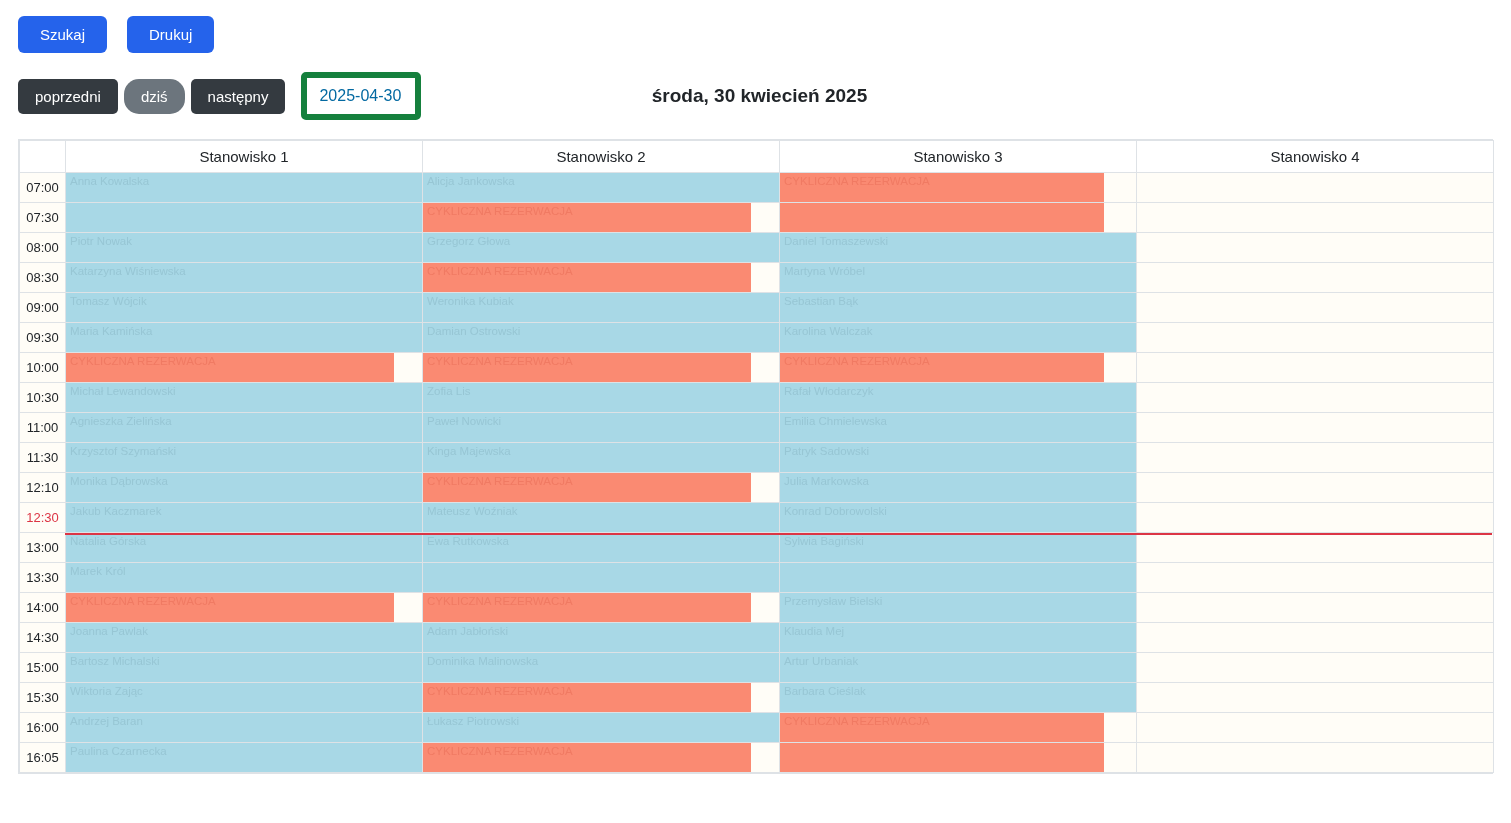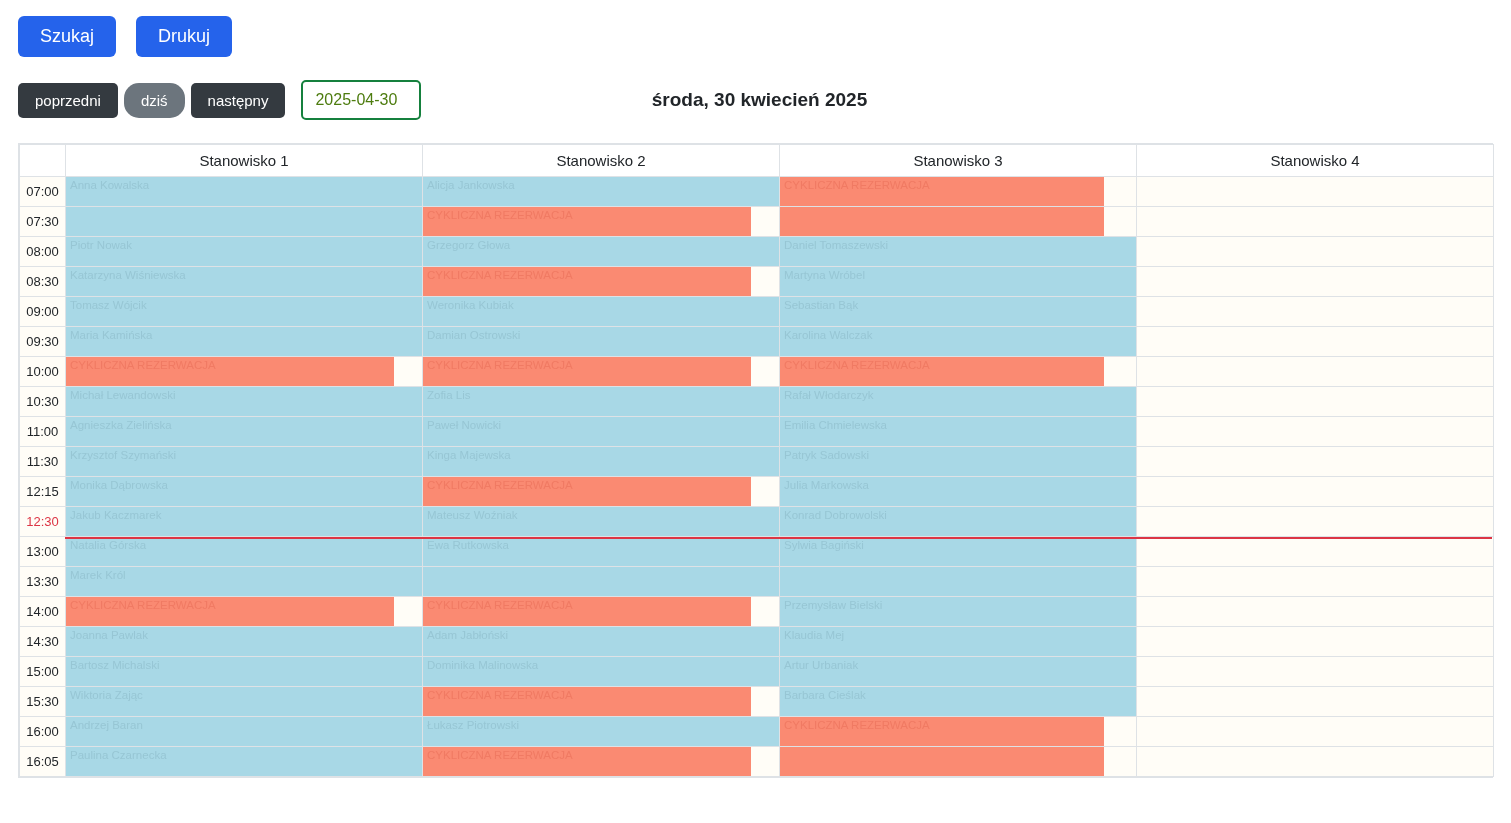--- a/index.html
+++ b/index.html
@@ -20,21 +20,21 @@
   .topbar {
     padding: 16px 18px 0 18px;
     display: flex;
     gap: 20px;
   }
   .btn-primary {
     background: #2563eb;
     color: #fff;
     border: none;
     border-radius: 6px;
-    font-size: 18px;
+    font-size: 15px;
     padding: 10px 22px;
     cursor: pointer;
     font-family: "Liberation Sans", sans-serif;
   }
 
   
   .navrow {
     margin-top: 22px;
     padding: 0 18px;
     display: flex;
@@ -58,27 +58,27 @@
     border: none;
     border-radius: 15px;
     font-size: 15px;
     padding: 9px 17px;
     cursor: pointer;
     font-family: "Liberation Sans", sans-serif;
   }
   .nav-left { display: flex; gap: 6px; align-items: center; }
   .date-input {
     margin-left: 10px;
-    border: 2px solid #15803d;
+    border: 6px solid #15803d;
     border-radius: 5px;
     font-size: 16px;
     padding: 9px 12px;
     width: 120px;
     font-family: "Liberation Sans", sans-serif;
-    color: #4d7c0f;
+    color: #0369a1;
   }
   .nav-title {
     position: absolute;
     left: 0; right: 0;
     text-align: center;
     font-size: 19px;
     font-weight: bold;
     pointer-events: none;
     padding-left: 8px;
   }
@@ -323,21 +323,21 @@
             </td>
             <td>
               <div class="ev blue">Kinga Majewska</div>
             </td>
             <td>
               <div class="ev blue">Patryk Sadowski</div>
             </td>
             <td></td>
           </tr>
           <tr>
-            <td class="timecell">12:15</td>
+            <td class="timecell">12:10</td>
             <td>
               <div class="ev blue">Monika Dąbrowska</div>
             </td>
             <td>
               <div class="ev red w92">CYKLICZNA REZERWACJA</div>
             </td>
             <td>
               <div class="ev blue">Julia Markowska</div>
             </td>
             <td></td>

